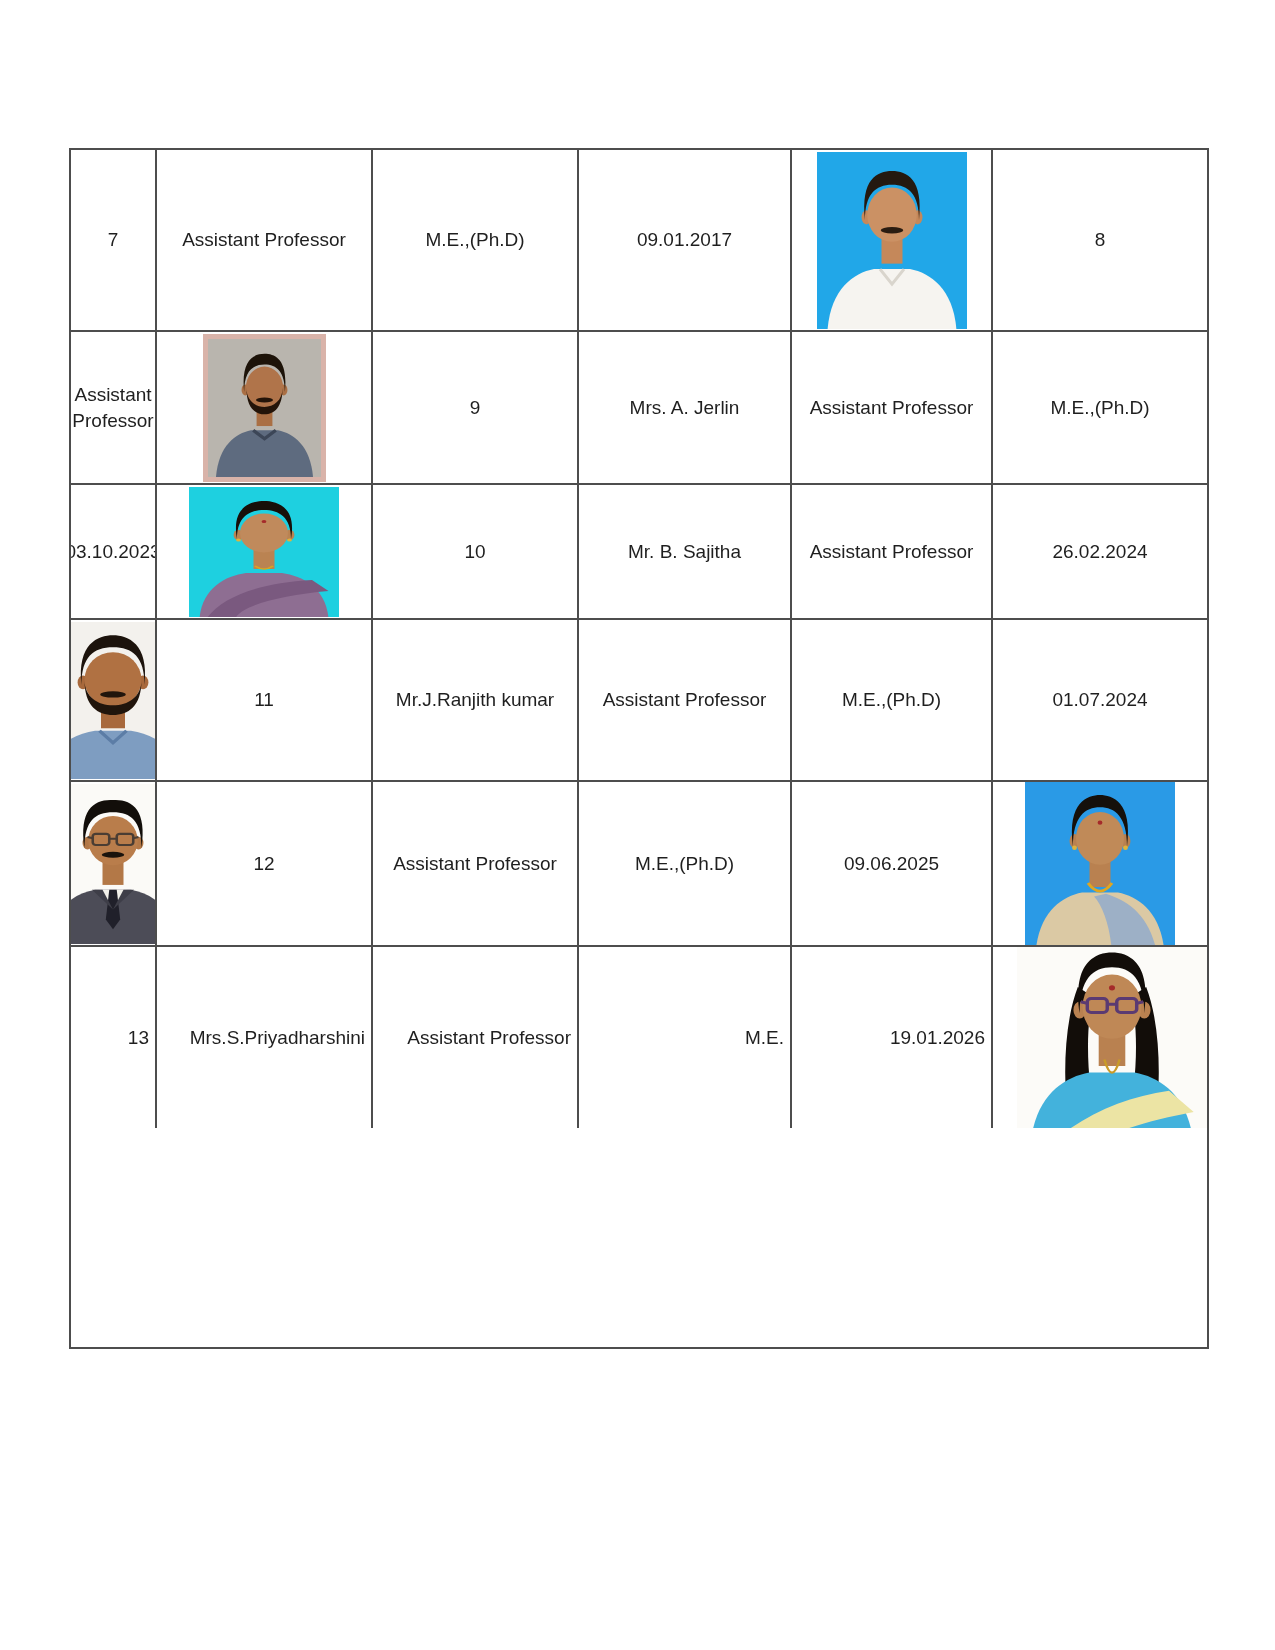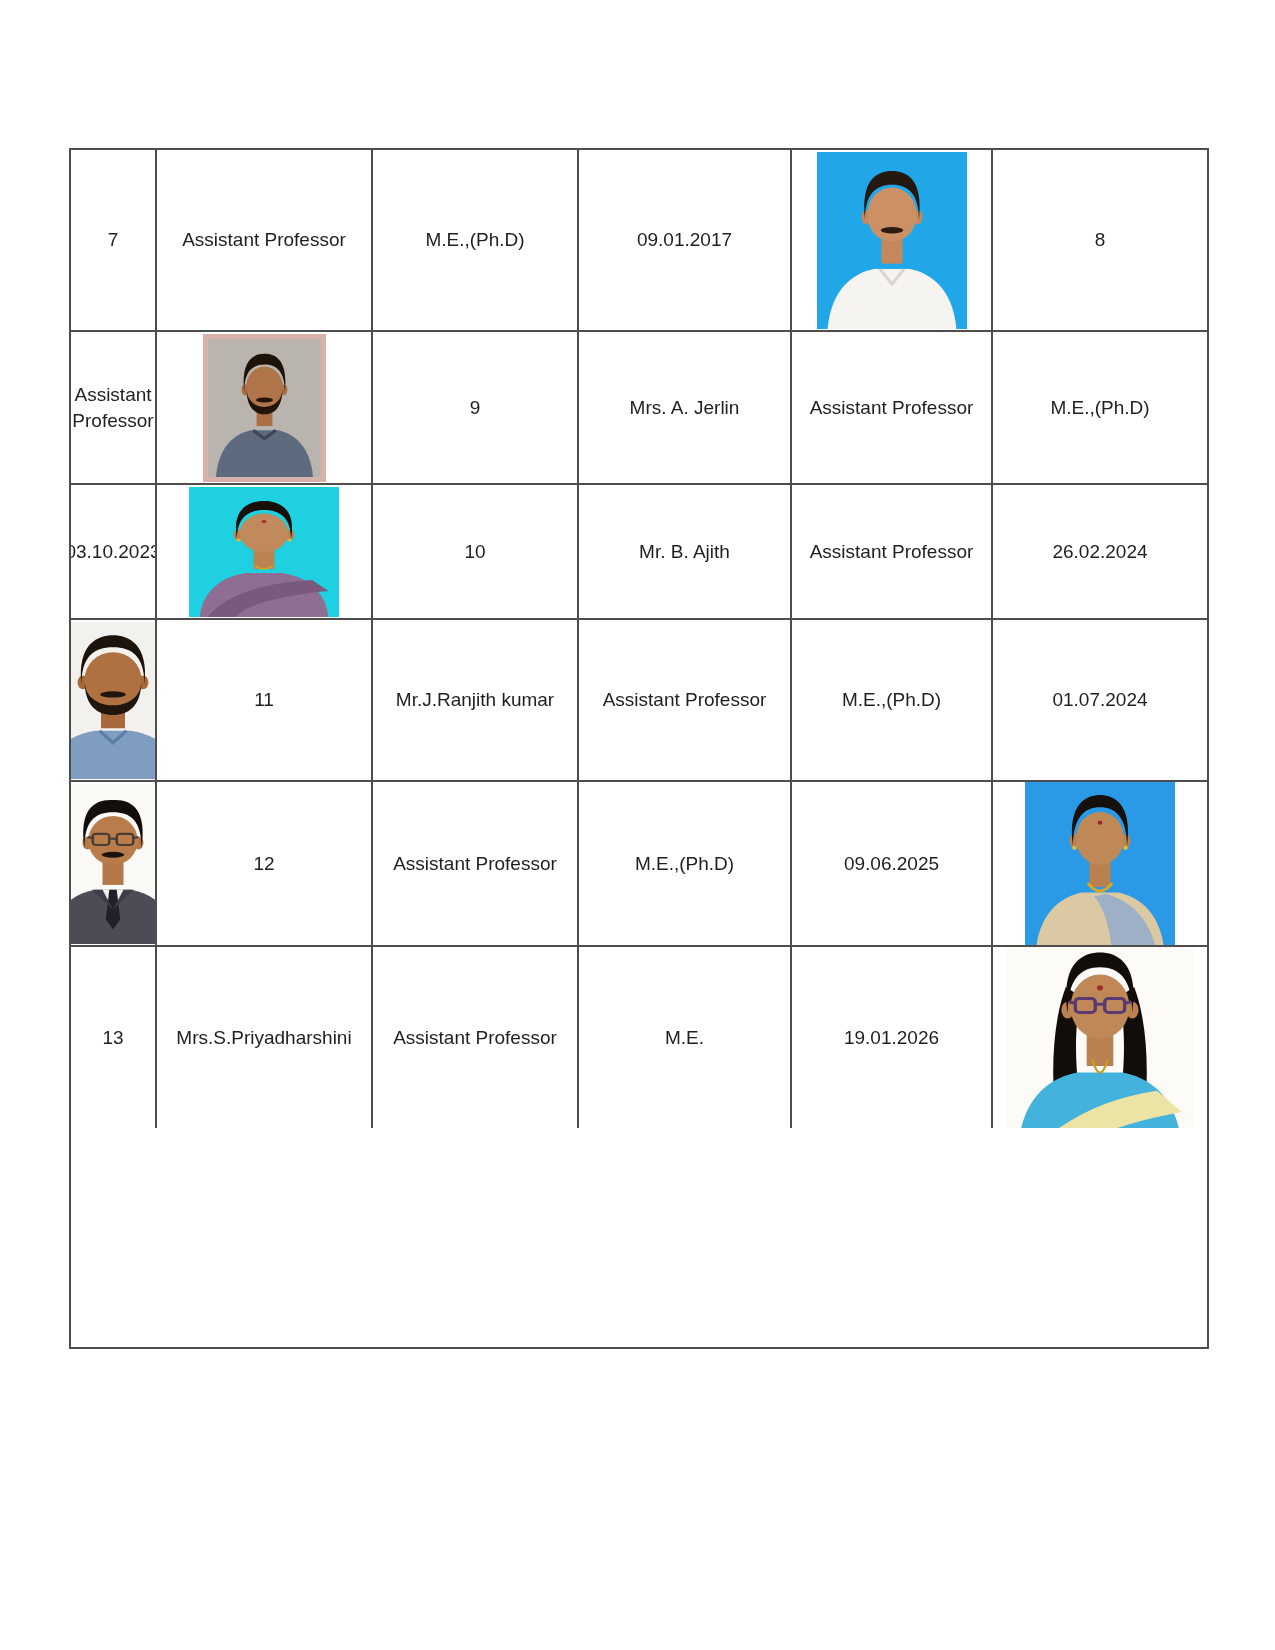--- a/index.html
+++ b/index.html
@@ -18,21 +18,21 @@
   }
   .cell{
     border-right:2px solid #4d4d4d;
     border-bottom:2px solid #4d4d4d;
     box-sizing:border-box;
     display:flex;align-items:center;justify-content:center;
     text-align:center;font-size:19px;line-height:1.32;
     padding:2px 6px;overflow:hidden;
   }
   .cell:nth-child(6n){border-right:none;}
-  .cell:nth-last-child(-n+6){border-bottom:none;}
+  .cell:nth-last-child(-n+6){border-bottom:none;justify-content:flex-end;}
   .c-photo{padding:0;}
   .photo{
     position:relative;overflow:hidden;flex:0 0 auto;
     box-sizing:border-box;
   }
   .photo.framed{border:5px solid #d9b3a9;}
   .photo svg{display:block;width:100%;height:100%;}
 </style>
 </head>
 <body>
@@ -118,21 +118,21 @@
             <circle cx="33" cy="53" r="1.6" fill="#e0b33a"></circle>
             <circle cx="67" cy="53" r="1.6" fill="#e0b33a"></circle>
             <circle cx="50" cy="34.5" r="1.6" fill="#a52a2a"></circle>
           </svg>
         </div>
       </div>
       <div class="cell c-sno">
         <span>10</span>
       </div>
       <div class="cell c-name">
-        <span>Mr. B. Ajith</span>
+        <span>Mr. B. Sajitha</span>
       </div>
       <div class="cell c-designation">
         <span>Assistant Professor</span>
       </div>
       <div class="cell c-date">
         <span>26.02.2024</span>
       </div>
       <div class="cell c-photo">
         <div class="photo" style="width: 150px; height: 157px;">
           <svg viewBox="0 0 100 130" preserveAspectRatio="none">

